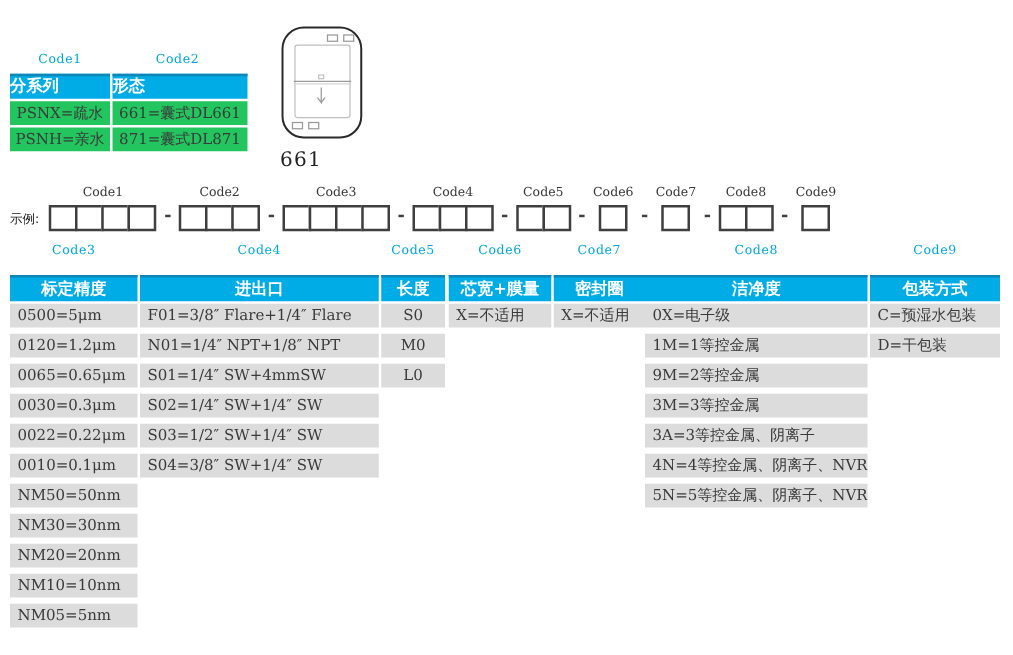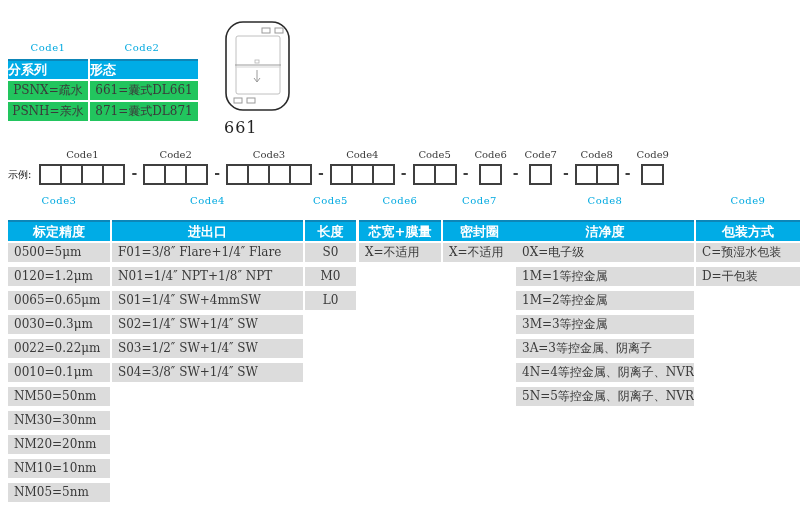--- a/index.html
+++ b/index.html
@@ -232,21 +232,21 @@
       <div class="spec-col al-left" style="left: 435px; width: 73px;">
         <div class="code-tag cyan-text">Code7</div>
         <div class="spec-header">密封圈</div>
         <div class="spec-cell">X=不适用</div>
       </div>
       <div class="spec-col al-left" style="left: 508px; width: 178px;">
         <div class="code-tag cyan-text">Code8</div>
         <div class="spec-header">洁净度</div>
         <div class="spec-cell">0X=电子级</div>
         <div class="spec-cell">1M=1等控金属</div>
-        <div class="spec-cell">1M=2等控金属</div>
+        <div class="spec-cell">9M=2等控金属</div>
         <div class="spec-cell">3M=3等控金属</div>
         <div class="spec-cell">3A=3等控金属、阴离子</div>
         <div class="spec-cell">4N=4等控金属、阴离子、NVR</div>
         <div class="spec-cell">5N=5等控金属、阴离子、NVR</div>
       </div>
       <div class="spec-col al-left" style="left: 688px; width: 104px;">
         <div class="code-tag cyan-text">Code9</div>
         <div class="spec-header">包装方式</div>
         <div class="spec-cell">C=预湿水包装</div>
         <div class="spec-cell">D=干包装</div>

